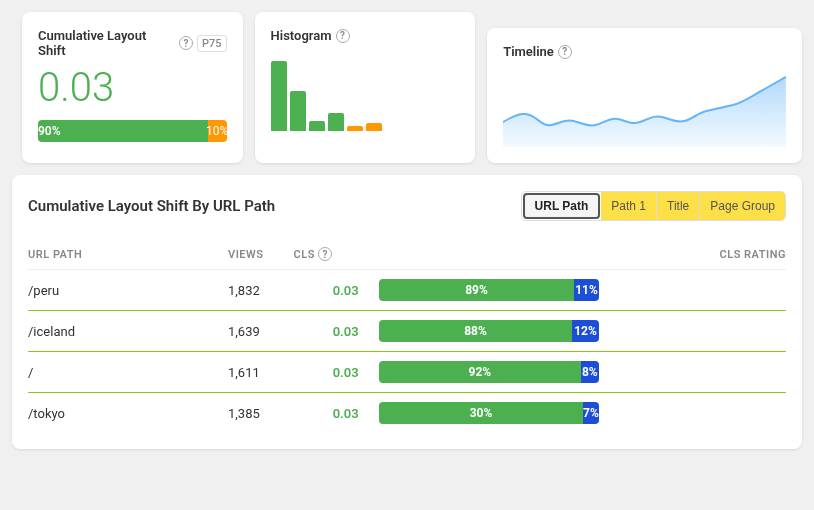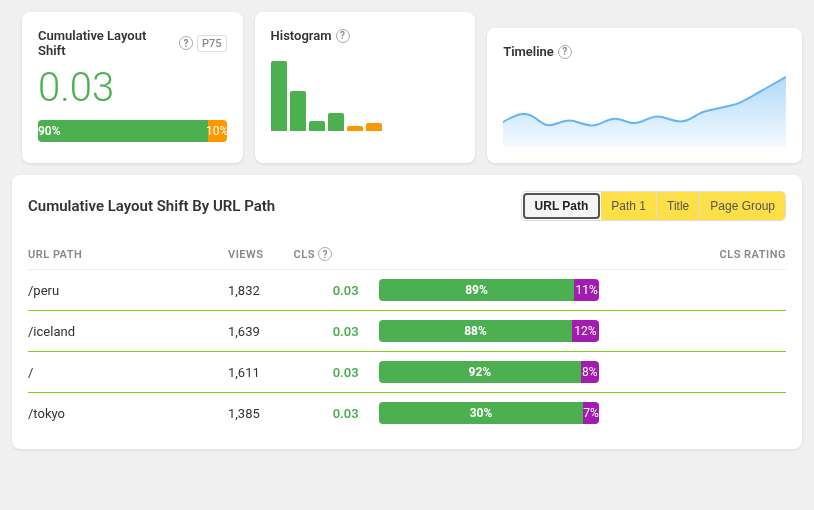--- a/index.html
+++ b/index.html
@@ -231,24 +231,24 @@
       background: #4caf50;
       color: #fff;
       font-size: 12px;
       font-weight: 700;
       display: flex;
       align-items: center;
       justify-content: center;
     }
 
     .rating-orange {
-      background: #a21caf;
+      background: #1d4ed8;
       color: #fff;
       font-size: 12px;
-      font-weight: 400;
+      font-weight: 700;
       display: flex;
       align-items: center;
       justify-content: center;
     }
 
     .td-views {
       color: #555;
     }
   </style>
 </head>

